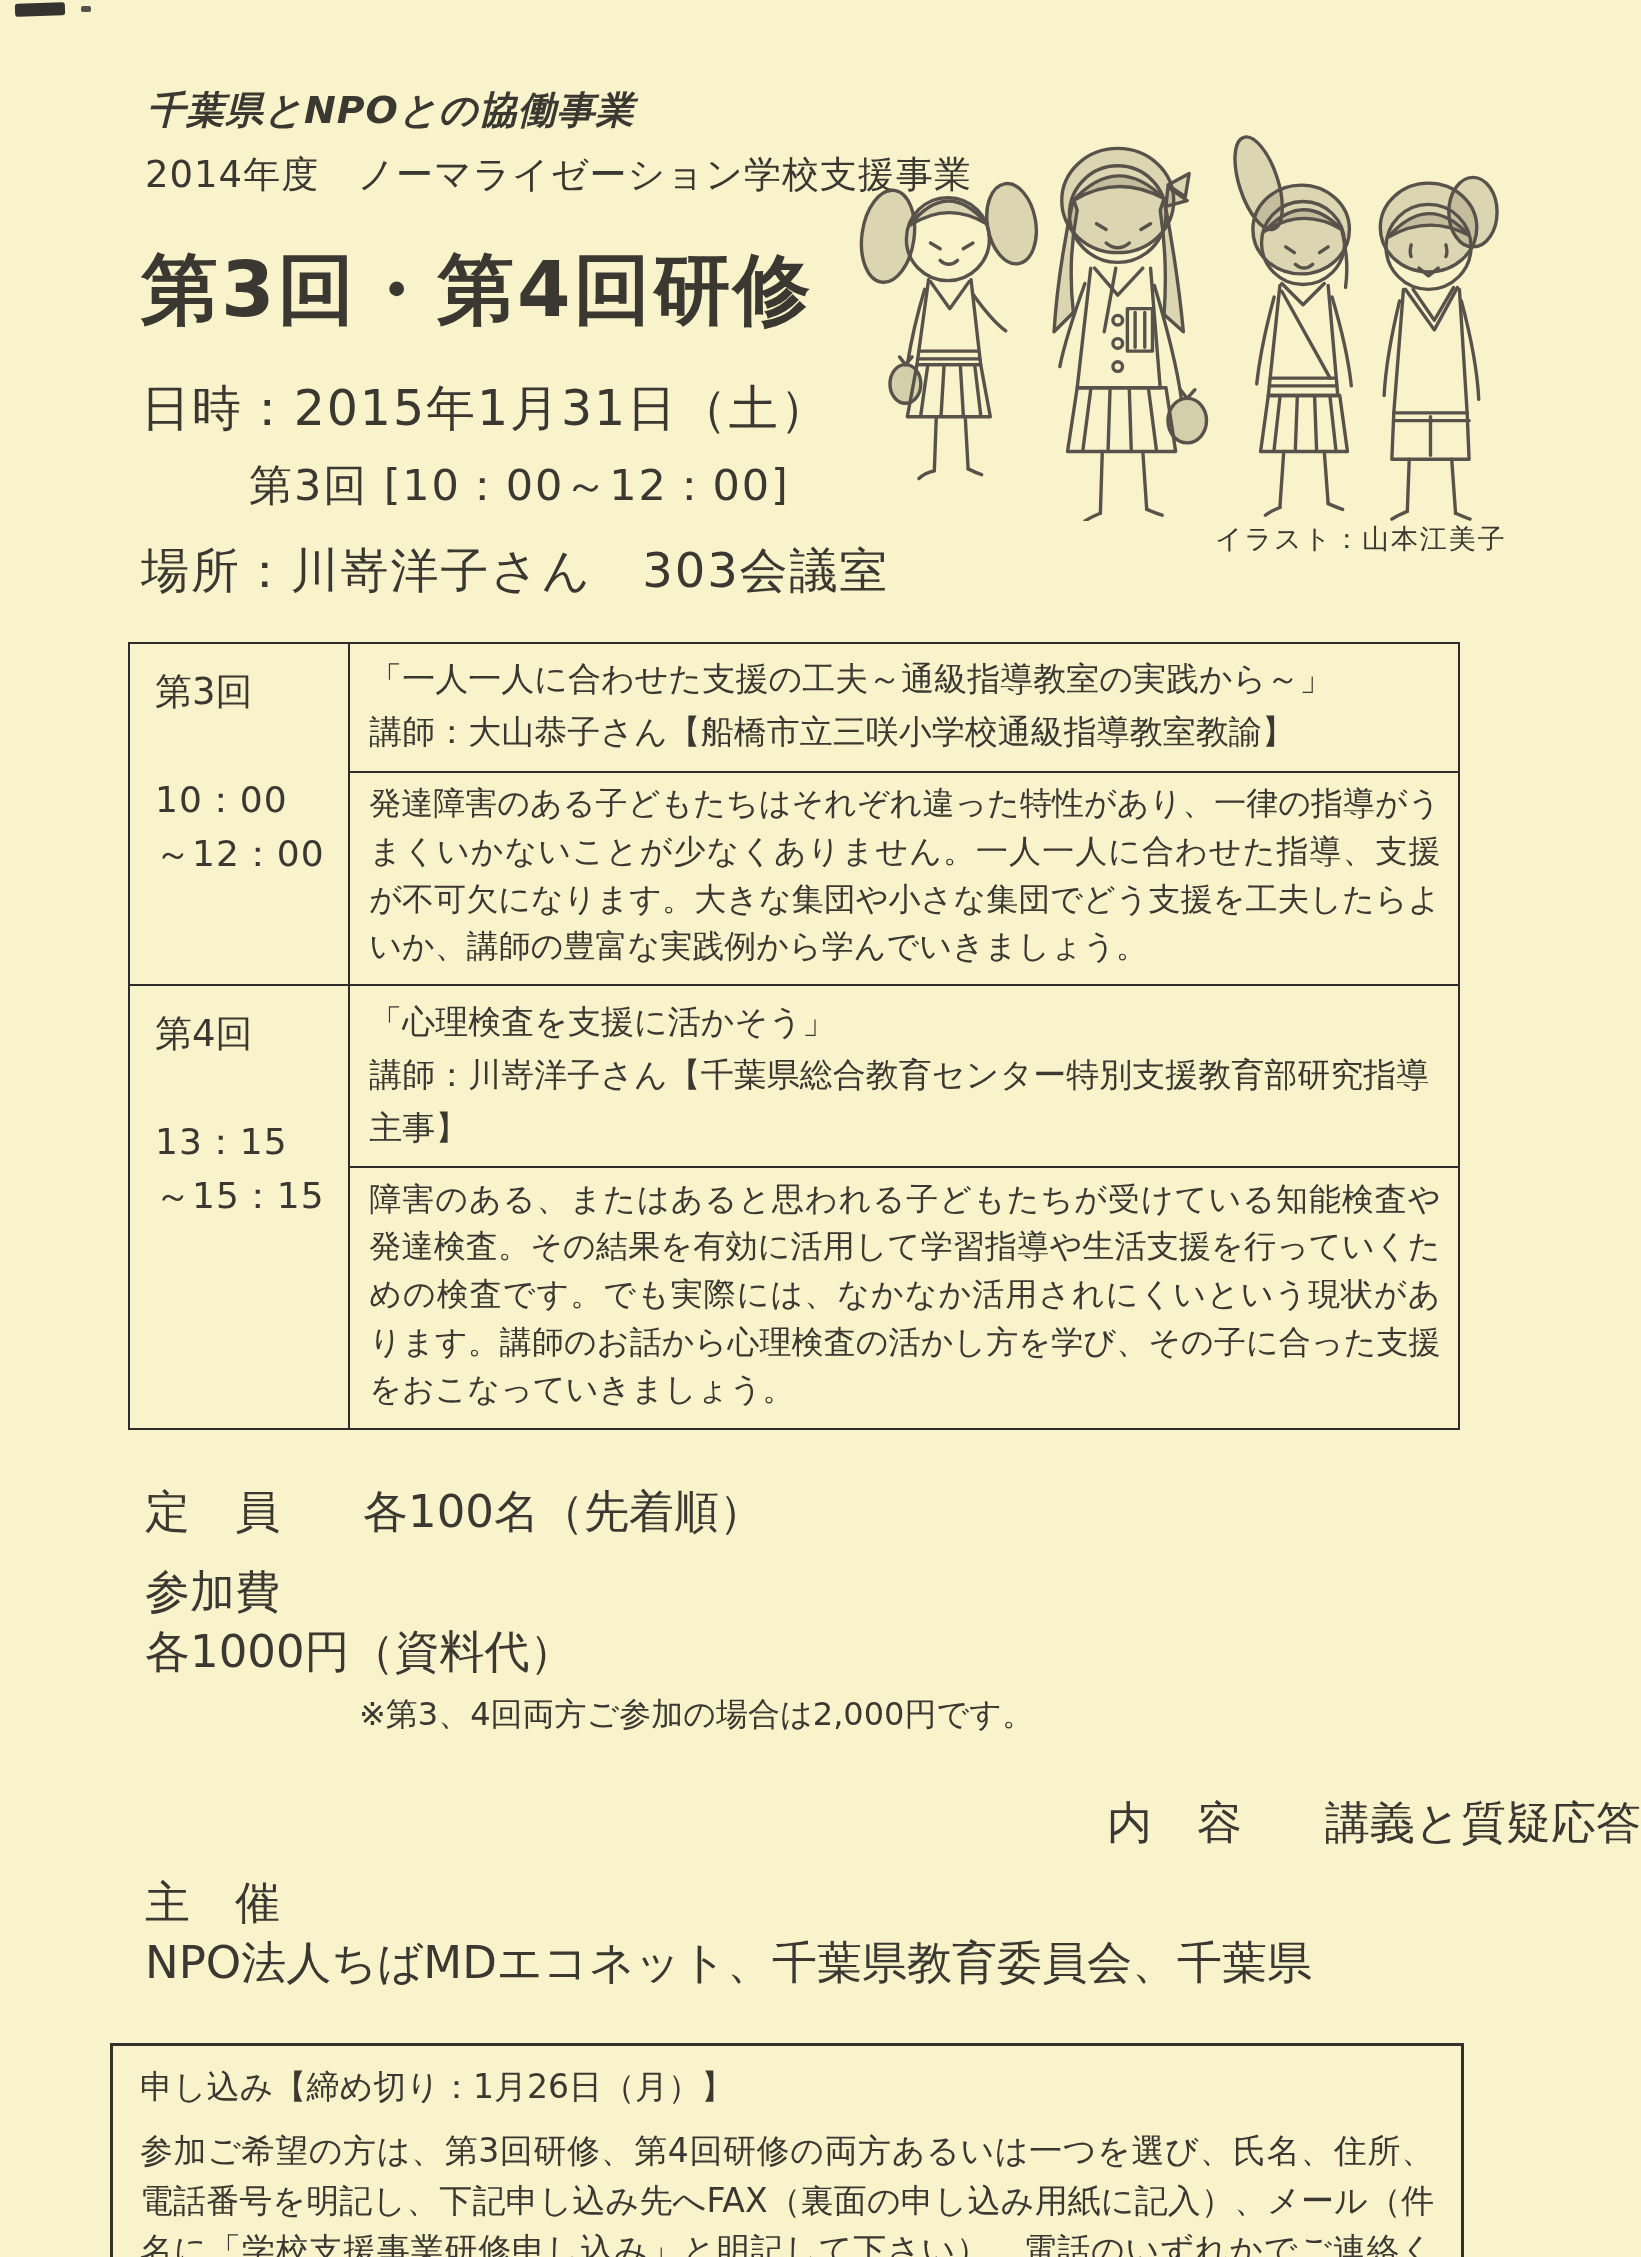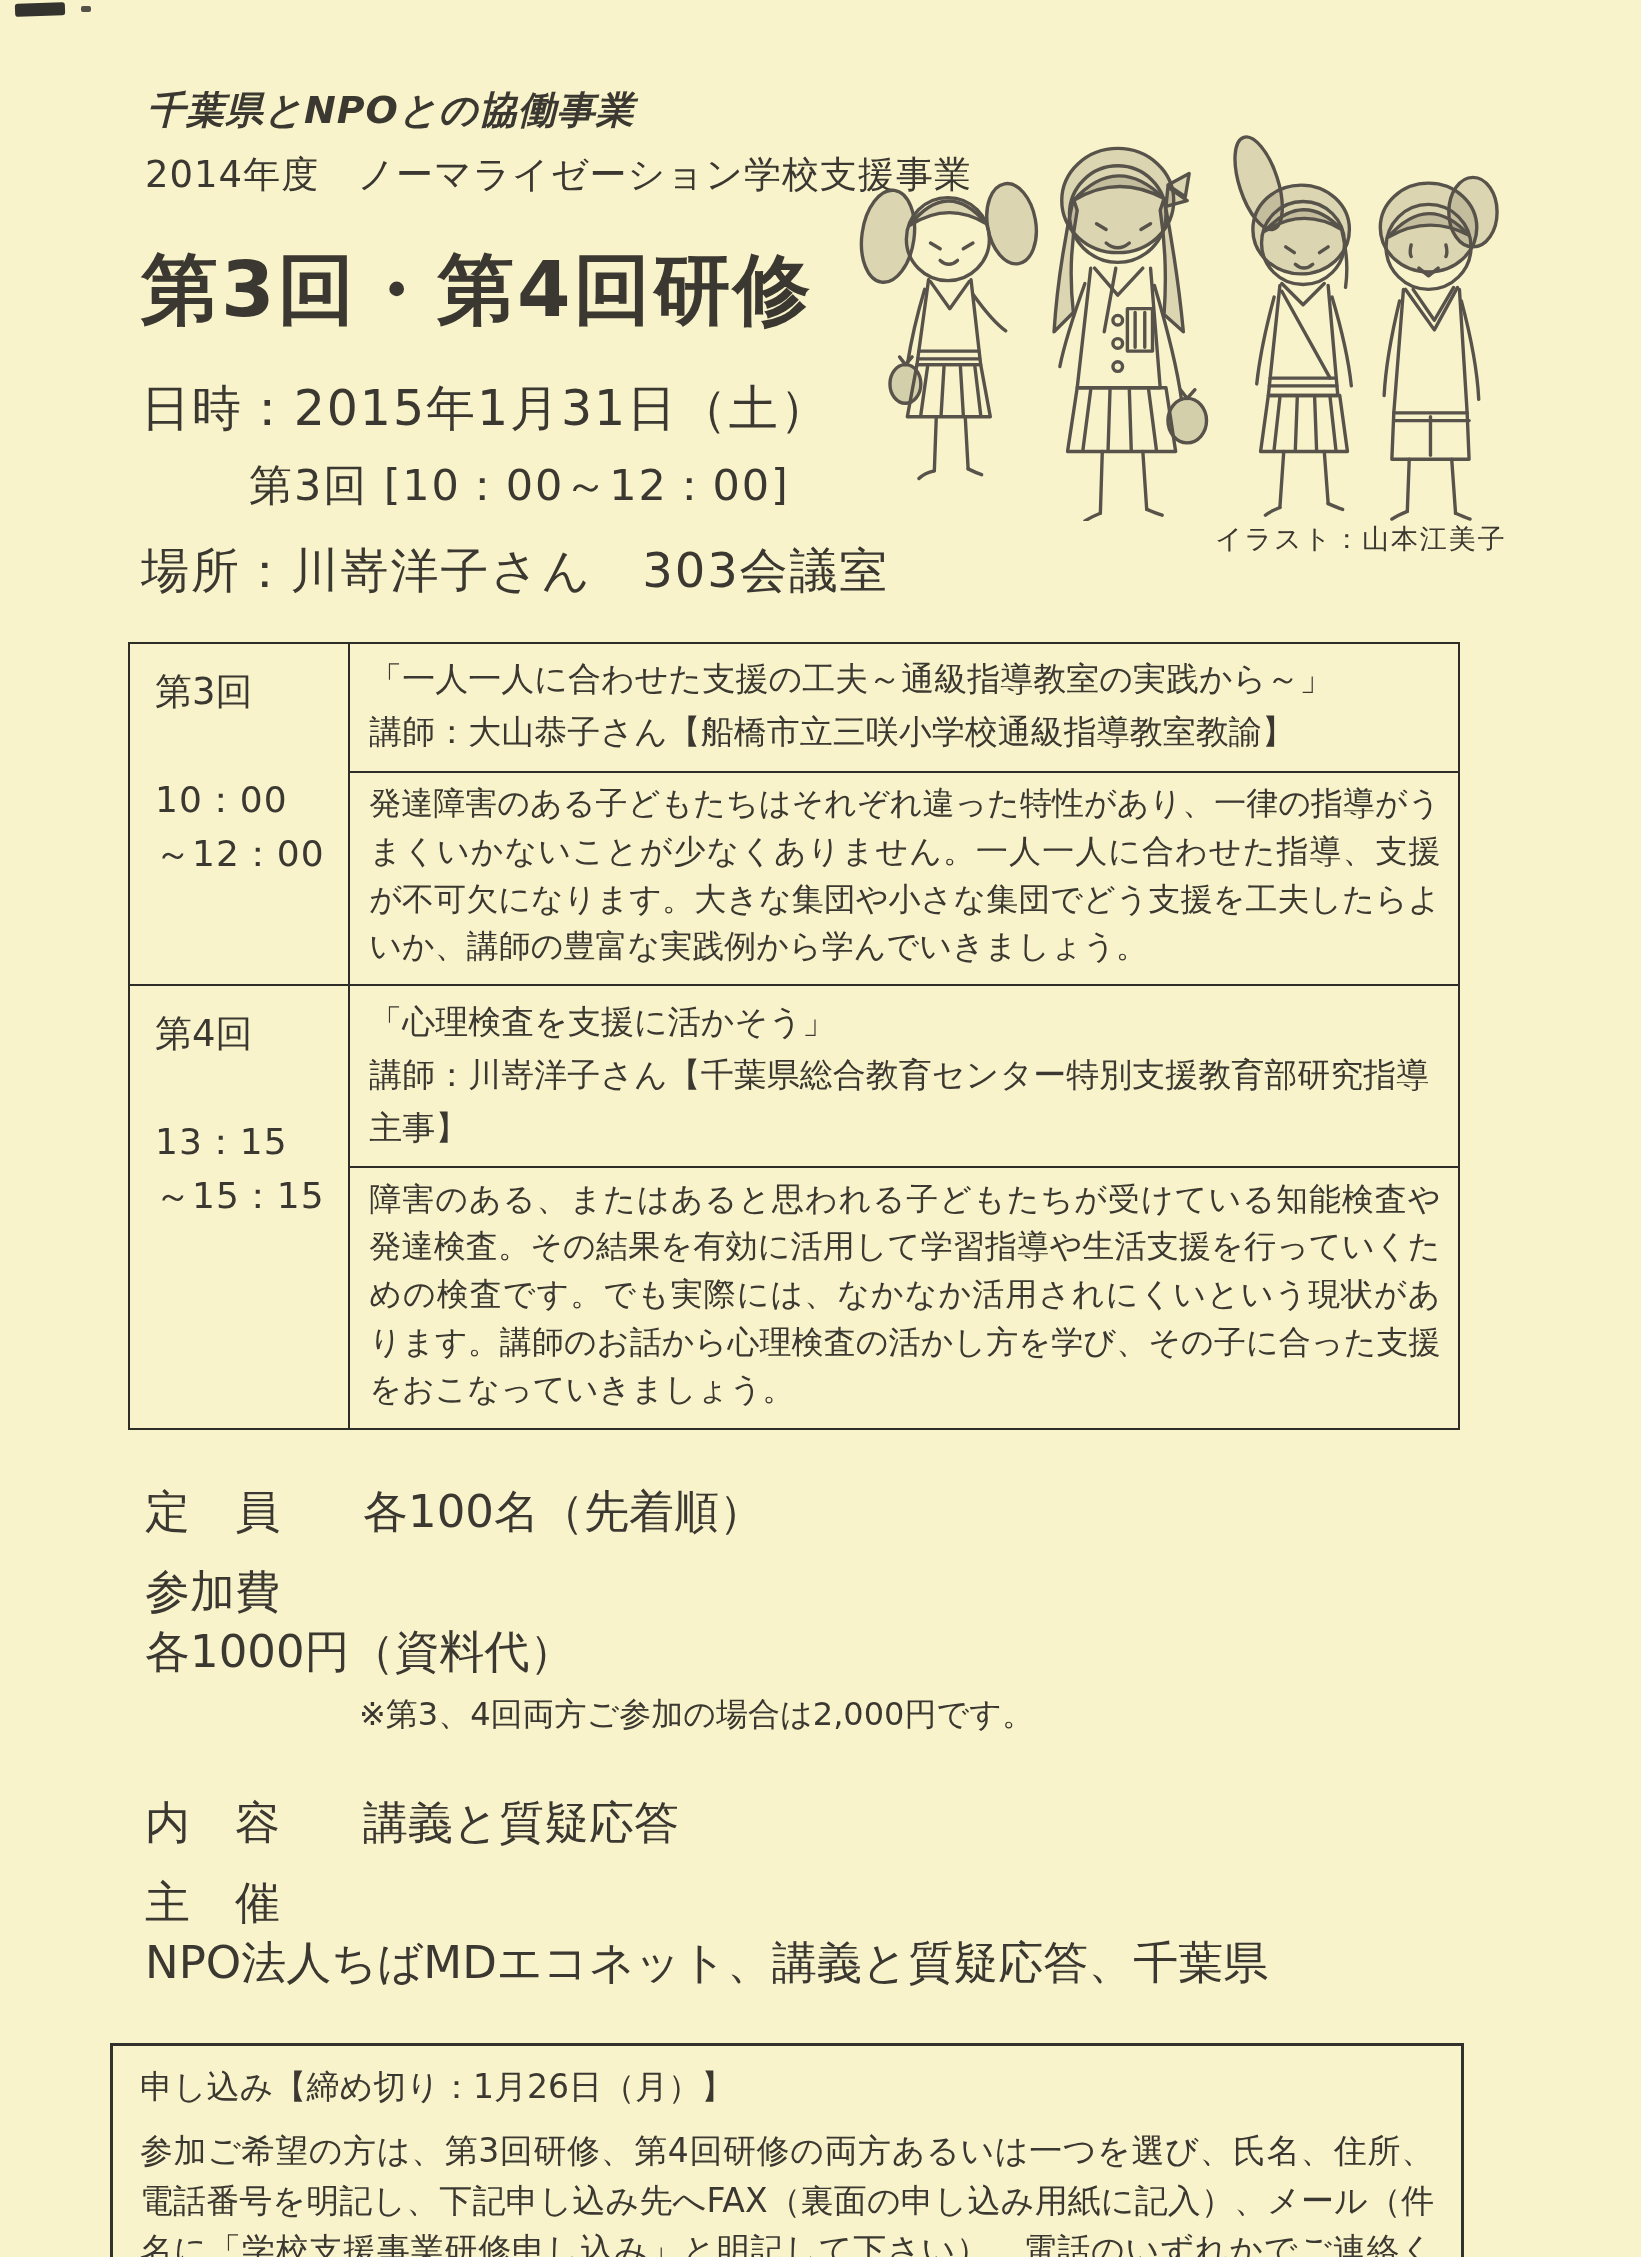--- a/index.html
+++ b/index.html
@@ -30,21 +30,21 @@
   .session-name{margin-bottom:56px;}
   .session-time{font-size:36px;line-height:1.5;letter-spacing:1px;}
   .cell-topic{padding:9.7px 17.4px 11.6px 19.3px;font-size:33px;line-height:1.6;}
   .cell-desc{padding:7.7px 17.4px 13.5px 19.3px;font-size:32px;line-height:1.49;text-align:justify;}
 
   .info-row{display:flex;margin:0 0 0 145px;font-size:45px;}
   .info-row.first{margin-top:52px;}
   .info-row + .info-row{margin-top:20px;flex-direction:column;}
   .info-label{width:218px;flex:none;}
   .fee-note{margin:11.6px 0 0 359px;font-size:32px;}
-  .info-gap{margin-top:56px !important;}
+  .info-gap{margin-top:56px !important;justify-content:flex-end;}
 
   .apply-box{margin:50px 0 0 110px;width:1294px;border:3.9px solid #33312b;padding:15.4px 27px 27px 27px;font-size:33px;line-height:1.5;}
   .apply-heading{margin-bottom:15px;}
   .apply-body{margin:0;text-align:justify;}
 </style>
 </head>
 <body>
 
 <div class="page">
   <div class="smudge"></div>
@@ -223,21 +223,21 @@
     <div>各1000円（資料代）</div>
   </div>
   <div class="fee-note">※第3、4回両方ご参加の場合は2,000円です。</div>
 
   <div class="info-row info-gap">
     <div class="info-label">内　容</div>
     <div>講義と質疑応答</div>
   </div>
   <div class="info-row">
     <div class="info-label">主　催</div>
-    <div>NPO法人ちばMDエコネット、講義と質疑応答、千葉県</div>
+    <div>NPO法人ちばMDエコネット、千葉県教育委員会、千葉県</div>
   </div>
 
   <div class="apply-box">
     <div class="apply-heading">申し込み【締め切り：1月26日（月）】</div>
     <p class="apply-body">参加ご希望の方は、第3回研修、第4回研修の両方あるいは一つを選び、氏名、住所、電話番号を明記し、下記申し込み先へFAX（裏面の申し込み用紙に記入）、メール（件名に「学校支援事業研修申し込み」と明記して下さい）、電話のいずれかでご連絡ください。定員を超えてしまい、お断りする場合に限り、お申し込みいただいてから翌日までにこちらからご連絡いたします。</p>
 
   </div>
 </div>
 
 

